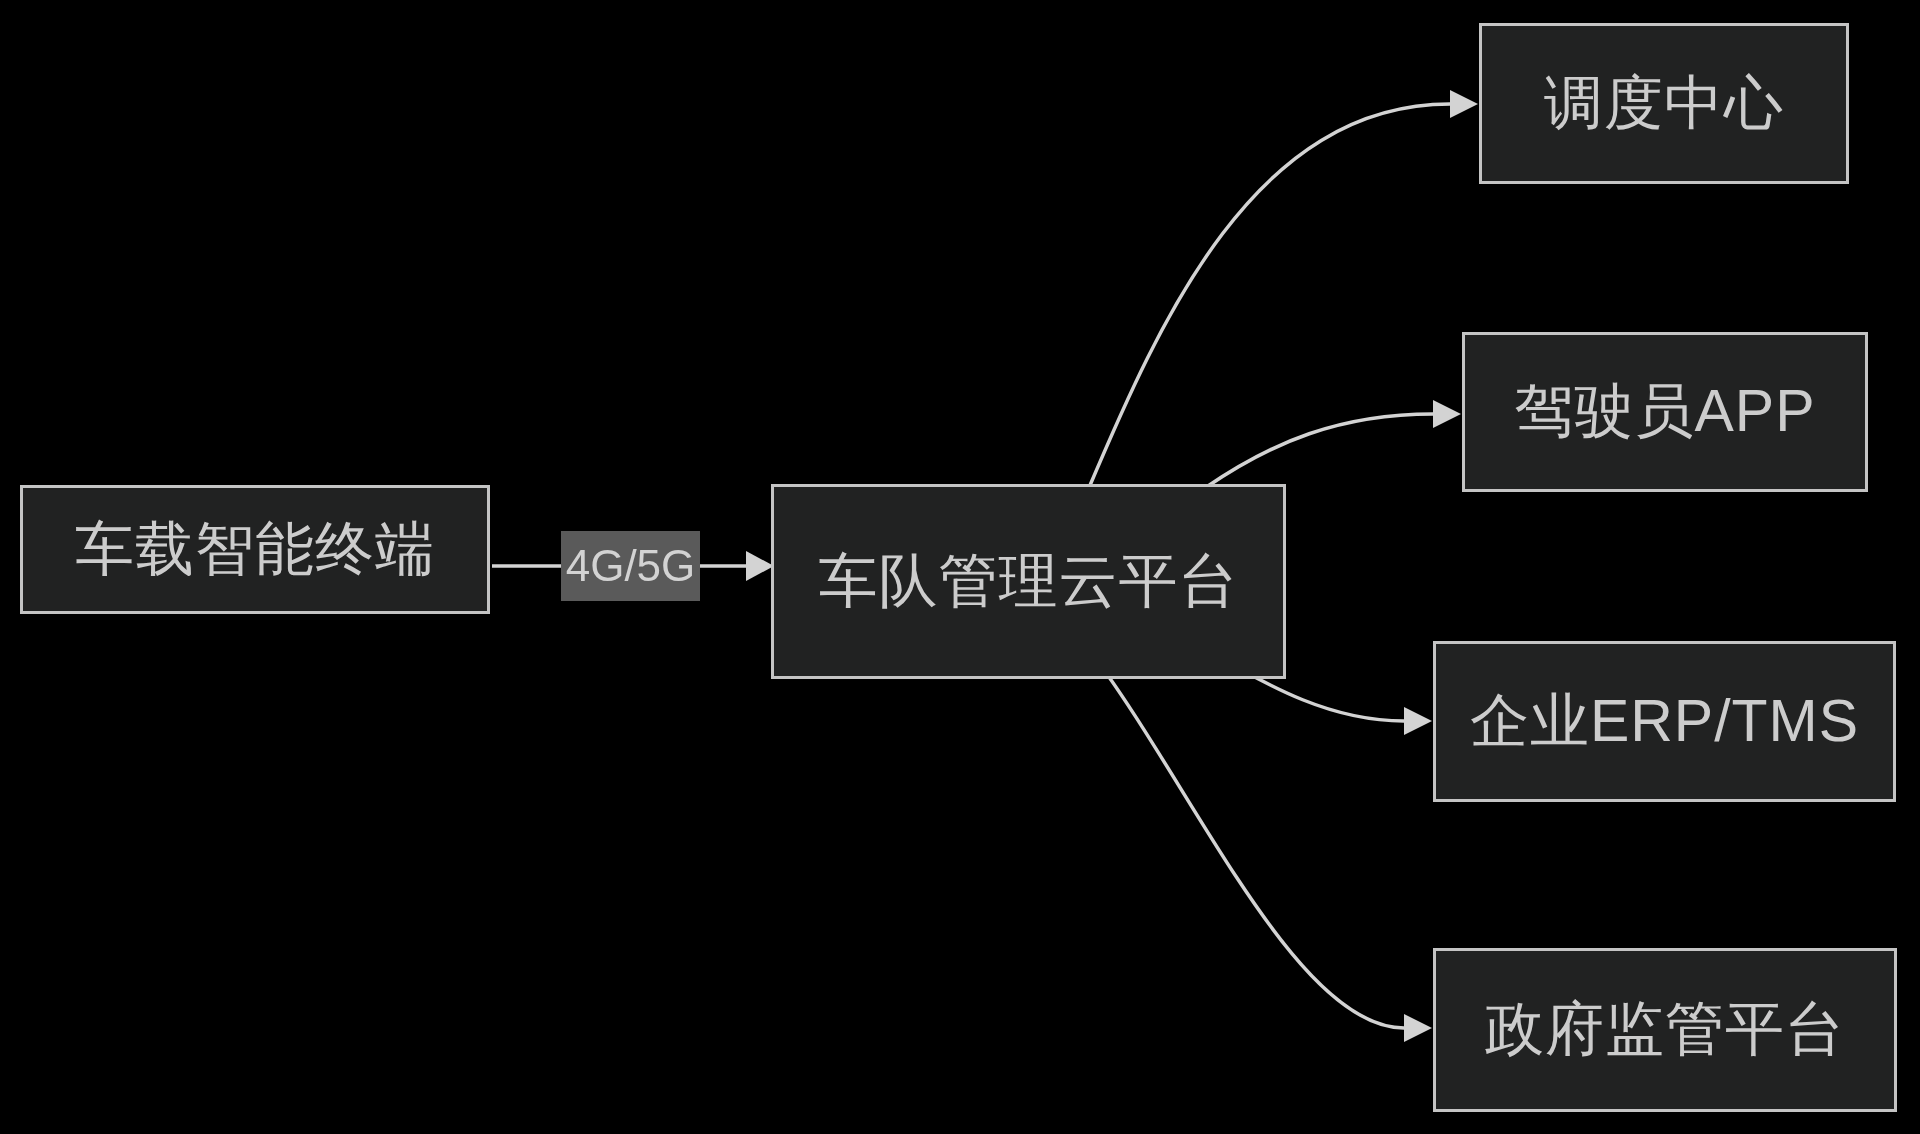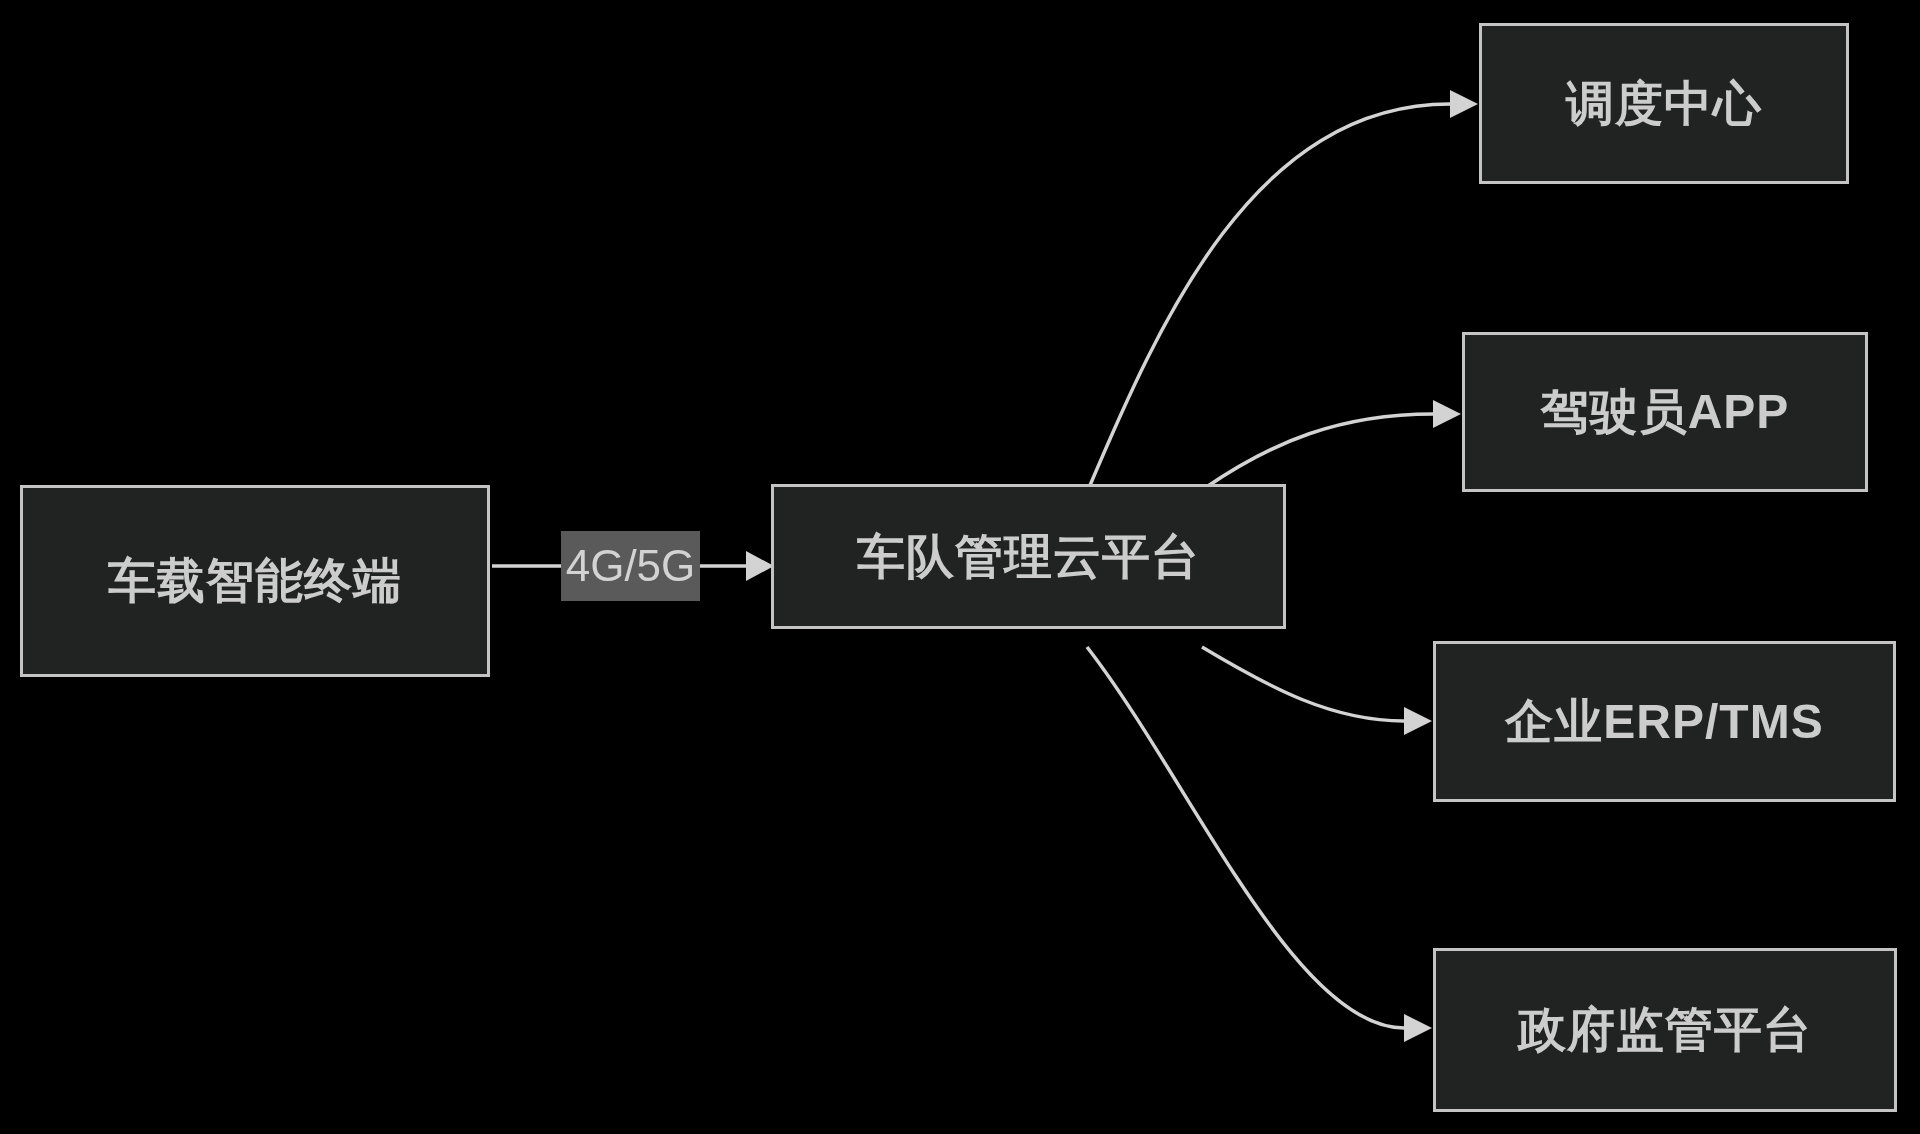--- a/index.html
+++ b/index.html
@@ -20,24 +20,24 @@
   }
   svg.edge-layer{position:absolute;left:0;top:0;width:1920px;height:1134px;}
   svg.edge-layer path{stroke:var(--edge-line);stroke-width:3.5;fill:none;}
   svg.edge-layer polygon{fill:var(--edge-line);stroke:none;}
   .node{
     position:absolute;box-sizing:border-box;
     background:var(--node-fill);
     border:3px solid var(--node-border);
     color:var(--node-text);
     display:flex;align-items:center;justify-content:center;
-    font-size:48px;letter-spacing:1px;white-space:nowrap;font-weight:bold;
+    font-size:59px;letter-spacing:1px;white-space:nowrap;
   }
-  #n-terminal{left:20px;top:485px;width:470px;height:192px;}
-  #n-platform{left:771px;top:484px;width:515px;height:145px;}
+  #n-terminal{left:20px;top:485px;width:470px;height:129px;}
+  #n-platform{left:771px;top:484px;width:515px;height:195px;}
   #n-dispatch{left:1479px;top:23px;width:370px;height:161px;}
   #n-driver{left:1462px;top:332px;width:406px;height:160px;}
   #n-erp{left:1433px;top:641px;width:463px;height:161px;}
   #n-gov{left:1433px;top:948px;width:464px;height:164px;}
   .edge-label{
     position:absolute;left:561px;top:531px;width:139px;height:70px;
     background:var(--edge-label-bg);color:var(--edge-label-text);
     font-size:44px;display:flex;align-items:center;justify-content:center;
     white-space:nowrap;
     text-align:right;

